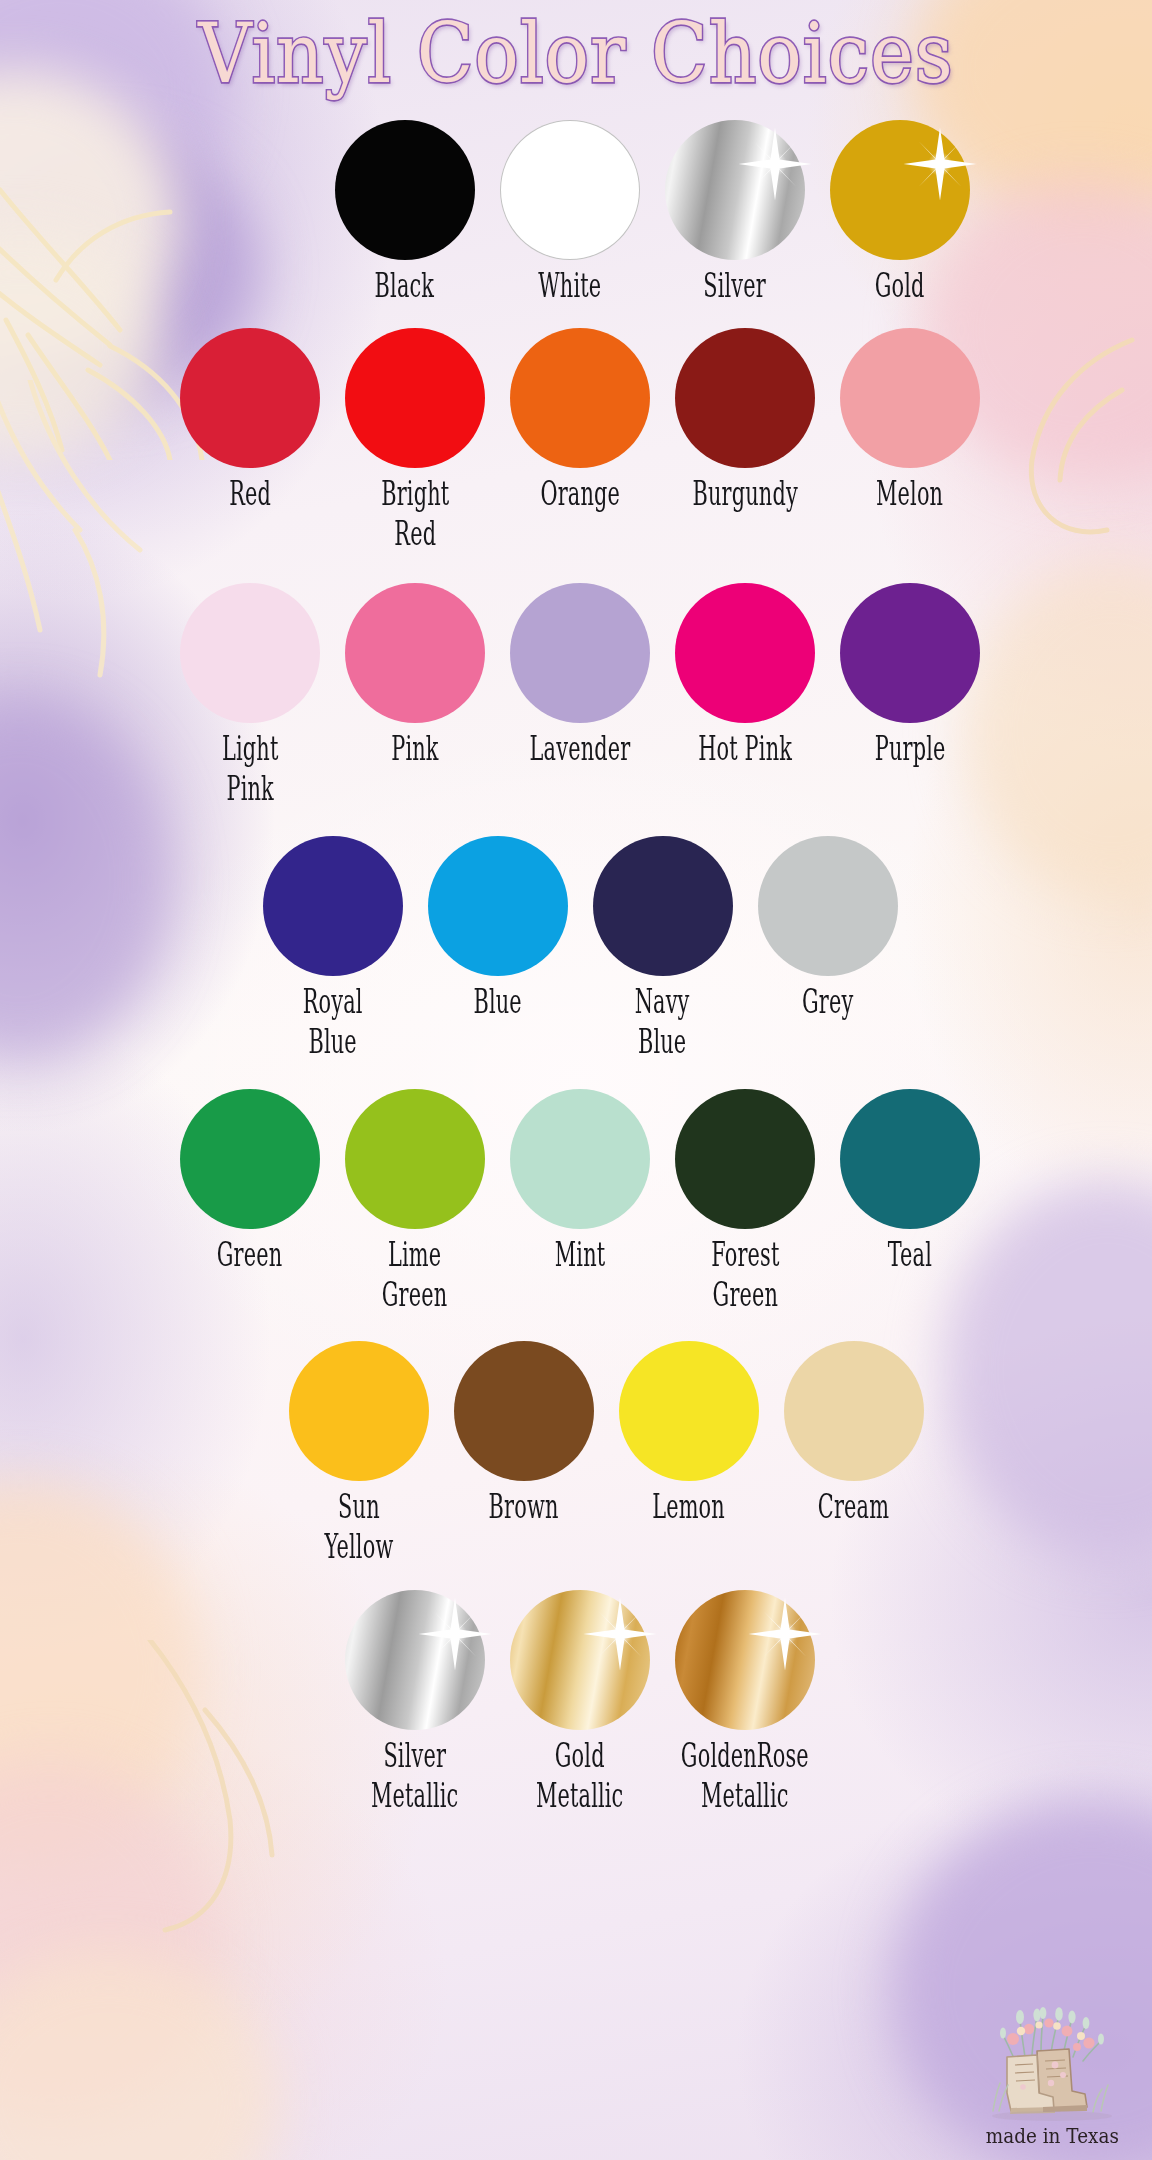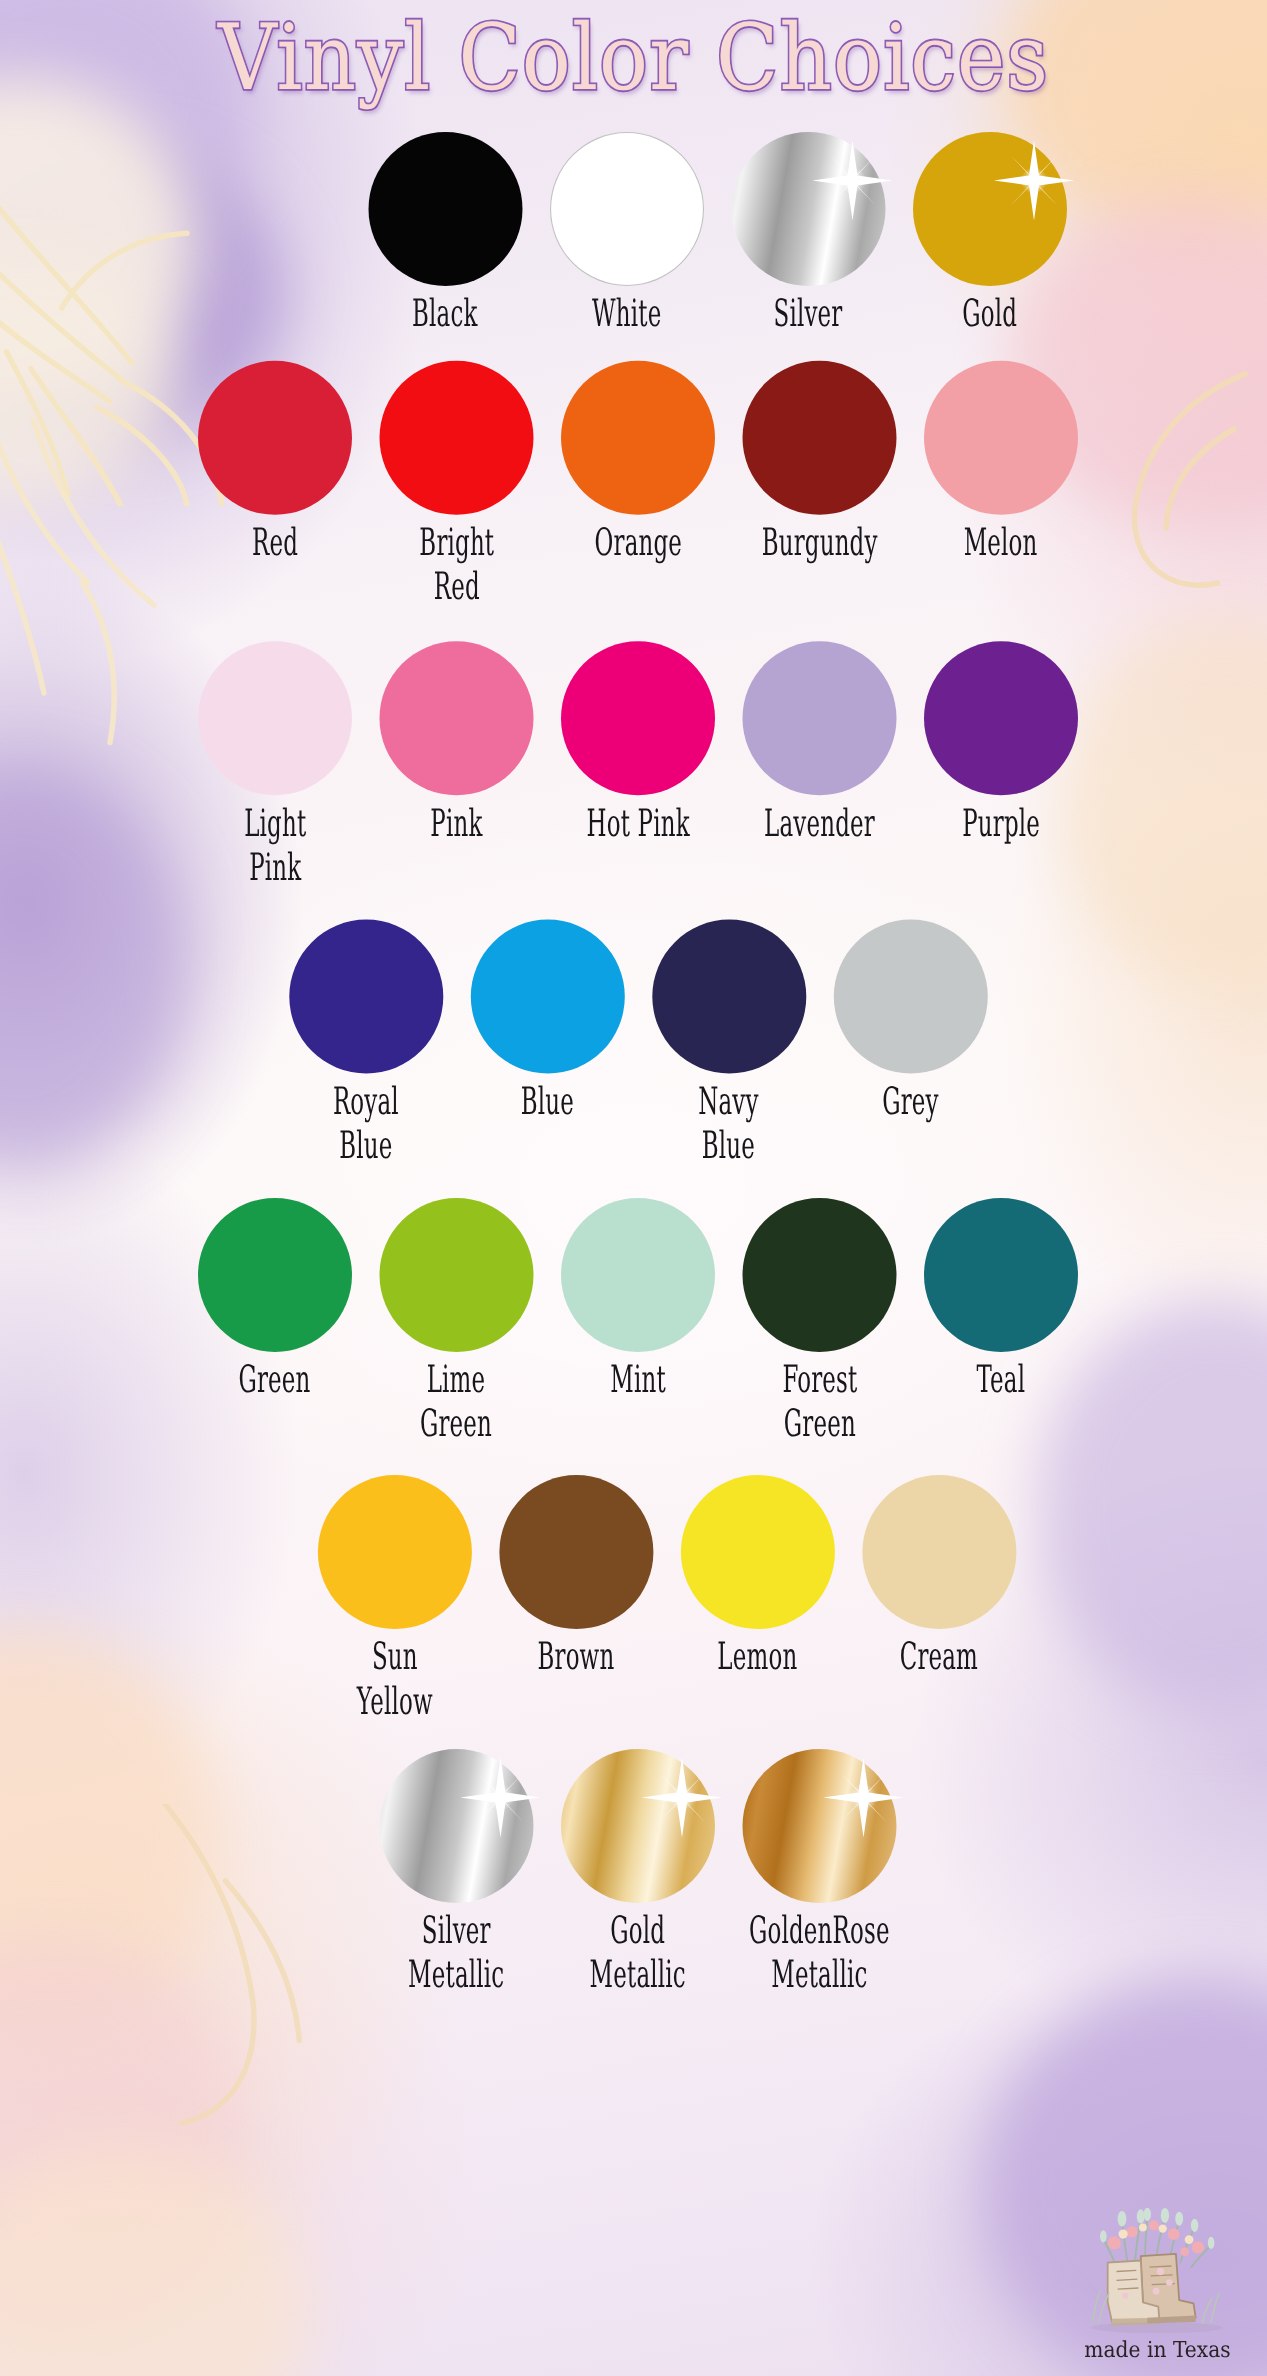--- a/index.html
+++ b/index.html
@@ -275,26 +275,26 @@
         <div class="cell">
           <div class="dot" style="background: rgb(246, 220, 235);"></div>
           <div class="label">Light
 Pink</div>
         </div>
         <div class="cell">
           <div class="dot" style="background: rgb(239, 109, 156);"></div>
           <div class="label">Pink</div>
         </div>
         <div class="cell">
+          <div class="dot" style="background: rgb(181, 163, 210);"></div>
+          <div class="label">Lavender</div>
+        </div>
+        <div class="cell">
           <div class="dot" style="background: rgb(237, 0, 119);"></div>
           <div class="label">Hot Pink</div>
-        </div>
-        <div class="cell">
-          <div class="dot" style="background: rgb(181, 163, 210);"></div>
-          <div class="label">Lavender</div>
         </div>
         <div class="cell">
           <div class="dot" style="background: rgb(109, 33, 144);"></div>
           <div class="label">Purple</div>
         </div>
       </div>
       <div class="row row-4" style="min-height: 212px; margin-bottom: 40px;">
         <div class="cell">
           <div class="dot" style="background: rgb(51, 37, 140);"></div>
           <div class="label">Royal

